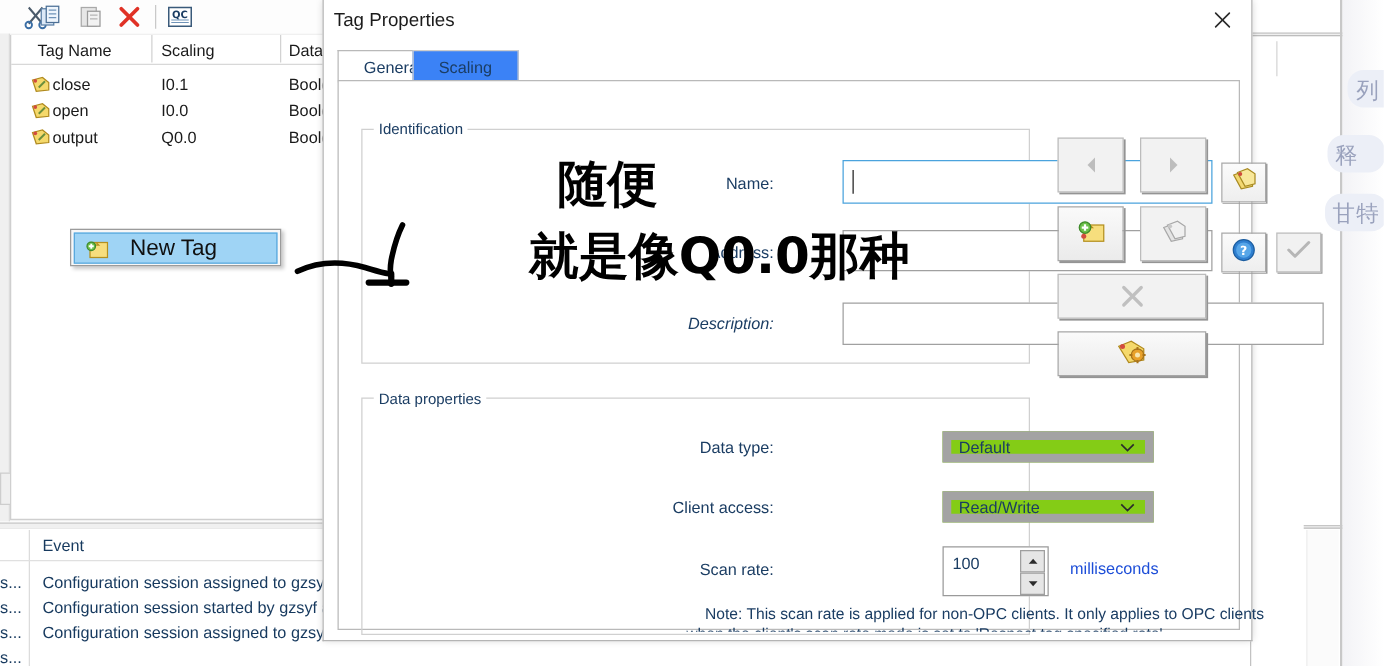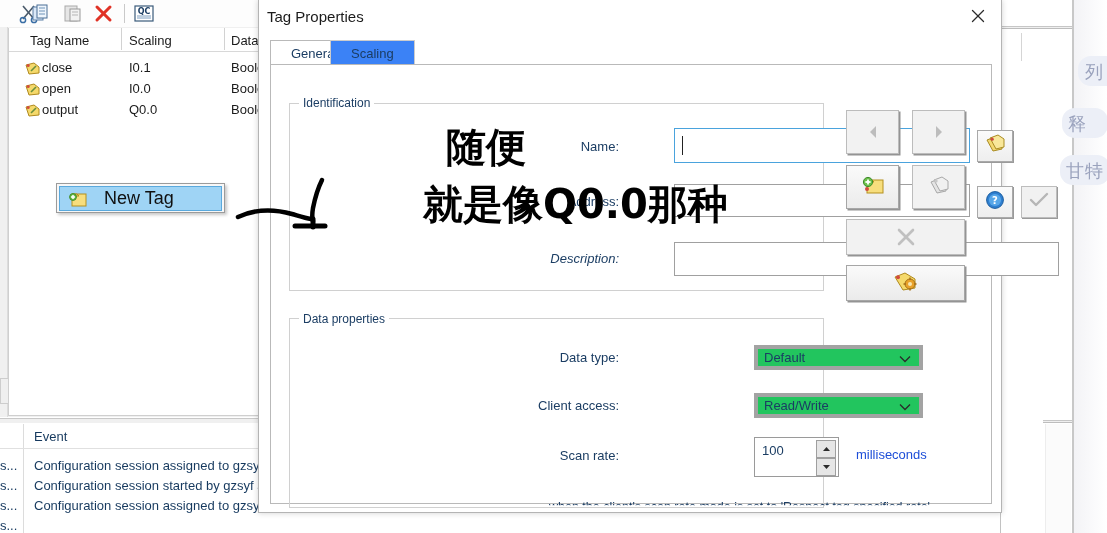--- a/index.html
+++ b/index.html
@@ -91,21 +91,21 @@
   .fld-label { position:absolute; font-size:13px; color:#1b3d63; text-align:right; white-space:nowrap; }
   .textbox { position:absolute; background:#ffffff; border:1px solid #a0a0a0; box-sizing:border-box; }
   .textbox.focused { border:1px solid #4aa3dd; }
   .caret { position:absolute; width:1px; background:#222; }
 
   .sq-btn { position:absolute; background:linear-gradient(#fbfbfb,#eeeeee);
             border:1px solid #a9a9a9; box-sizing:border-box;
             box-shadow:1px 1px 0 #9a9a9a; display:flex; align-items:center; justify-content:center; }
   .sq-btn.disabled { background:#f1f1f1; border-color:#bdbdbd; }
 
-  .combo { position:absolute; background:#22c55e; border:4px solid #a3a3a3; box-sizing:border-box;
+  .combo { position:absolute; background:#84cc16; border:7px solid #a3a3a3; box-sizing:border-box;
            display:flex; align-items:center; }
   .combo-text { font-size:13px; color:#1b3d63; margin-left:6px; }
   .combo-arrow { position:absolute; right:8px; top:50%; transform:translateY(-50%); }
 
   .spin-box { position:absolute; background:#ffffff; border:1px solid #9a9a9a; box-sizing:border-box; }
   .spin-val { position:absolute; left:7px; top:5px; font-size:13px; color:#1b3d63; }
   .spin-btns { position:absolute; right:2px; top:2px; width:20px; height:36px; }
   .spin-b { position:absolute; left:0; width:20px; height:18px; background:#e6e6e6; border:1px solid #9f9f9f;
             box-sizing:border-box; display:flex; align-items:center; justify-content:center;}
 
@@ -377,20 +377,21 @@
         </span>
         <span class="spin-b" style="top:18px;">
           <svg width="9" height="6" viewBox="0 0 9 6">
               <path d="M4.5 5 L1 1 L8 1 Z" fill="#2b2b2b"></path>
             </svg>
         </span>
       </span>
     </div>
     <div class="unit-label" style="left:597px; top:447px;">milliseconds</div>
 
+    <div class="note-line" style="left:305px; top:484px;">Note: This scan rate is applied for non-OPC clients. It only applies to OPC clients</div>
     <div class="note-line2" style="left:290px; top:500px;">when the client's scan rate mode is set to 'Respect tag specified rate'.</div>
 
     <div class="navbtn flat" style="left:587px; top:110px; width:53px; height:44px;">
       <svg width="14" height="16" viewBox="0 0 14 16">
           <path d="M10 2 L4 8 L10 14 Z" fill="#bdbdbd"></path>
         </svg>
     </div>
     <div class="navbtn flat" style="left:653px; top:110px; width:53px; height:44px;">
       <svg width="14" height="16" viewBox="0 0 14 16">
           <path d="M4 2 L10 8 L4 14 Z" fill="#bdbdbd"></path>

